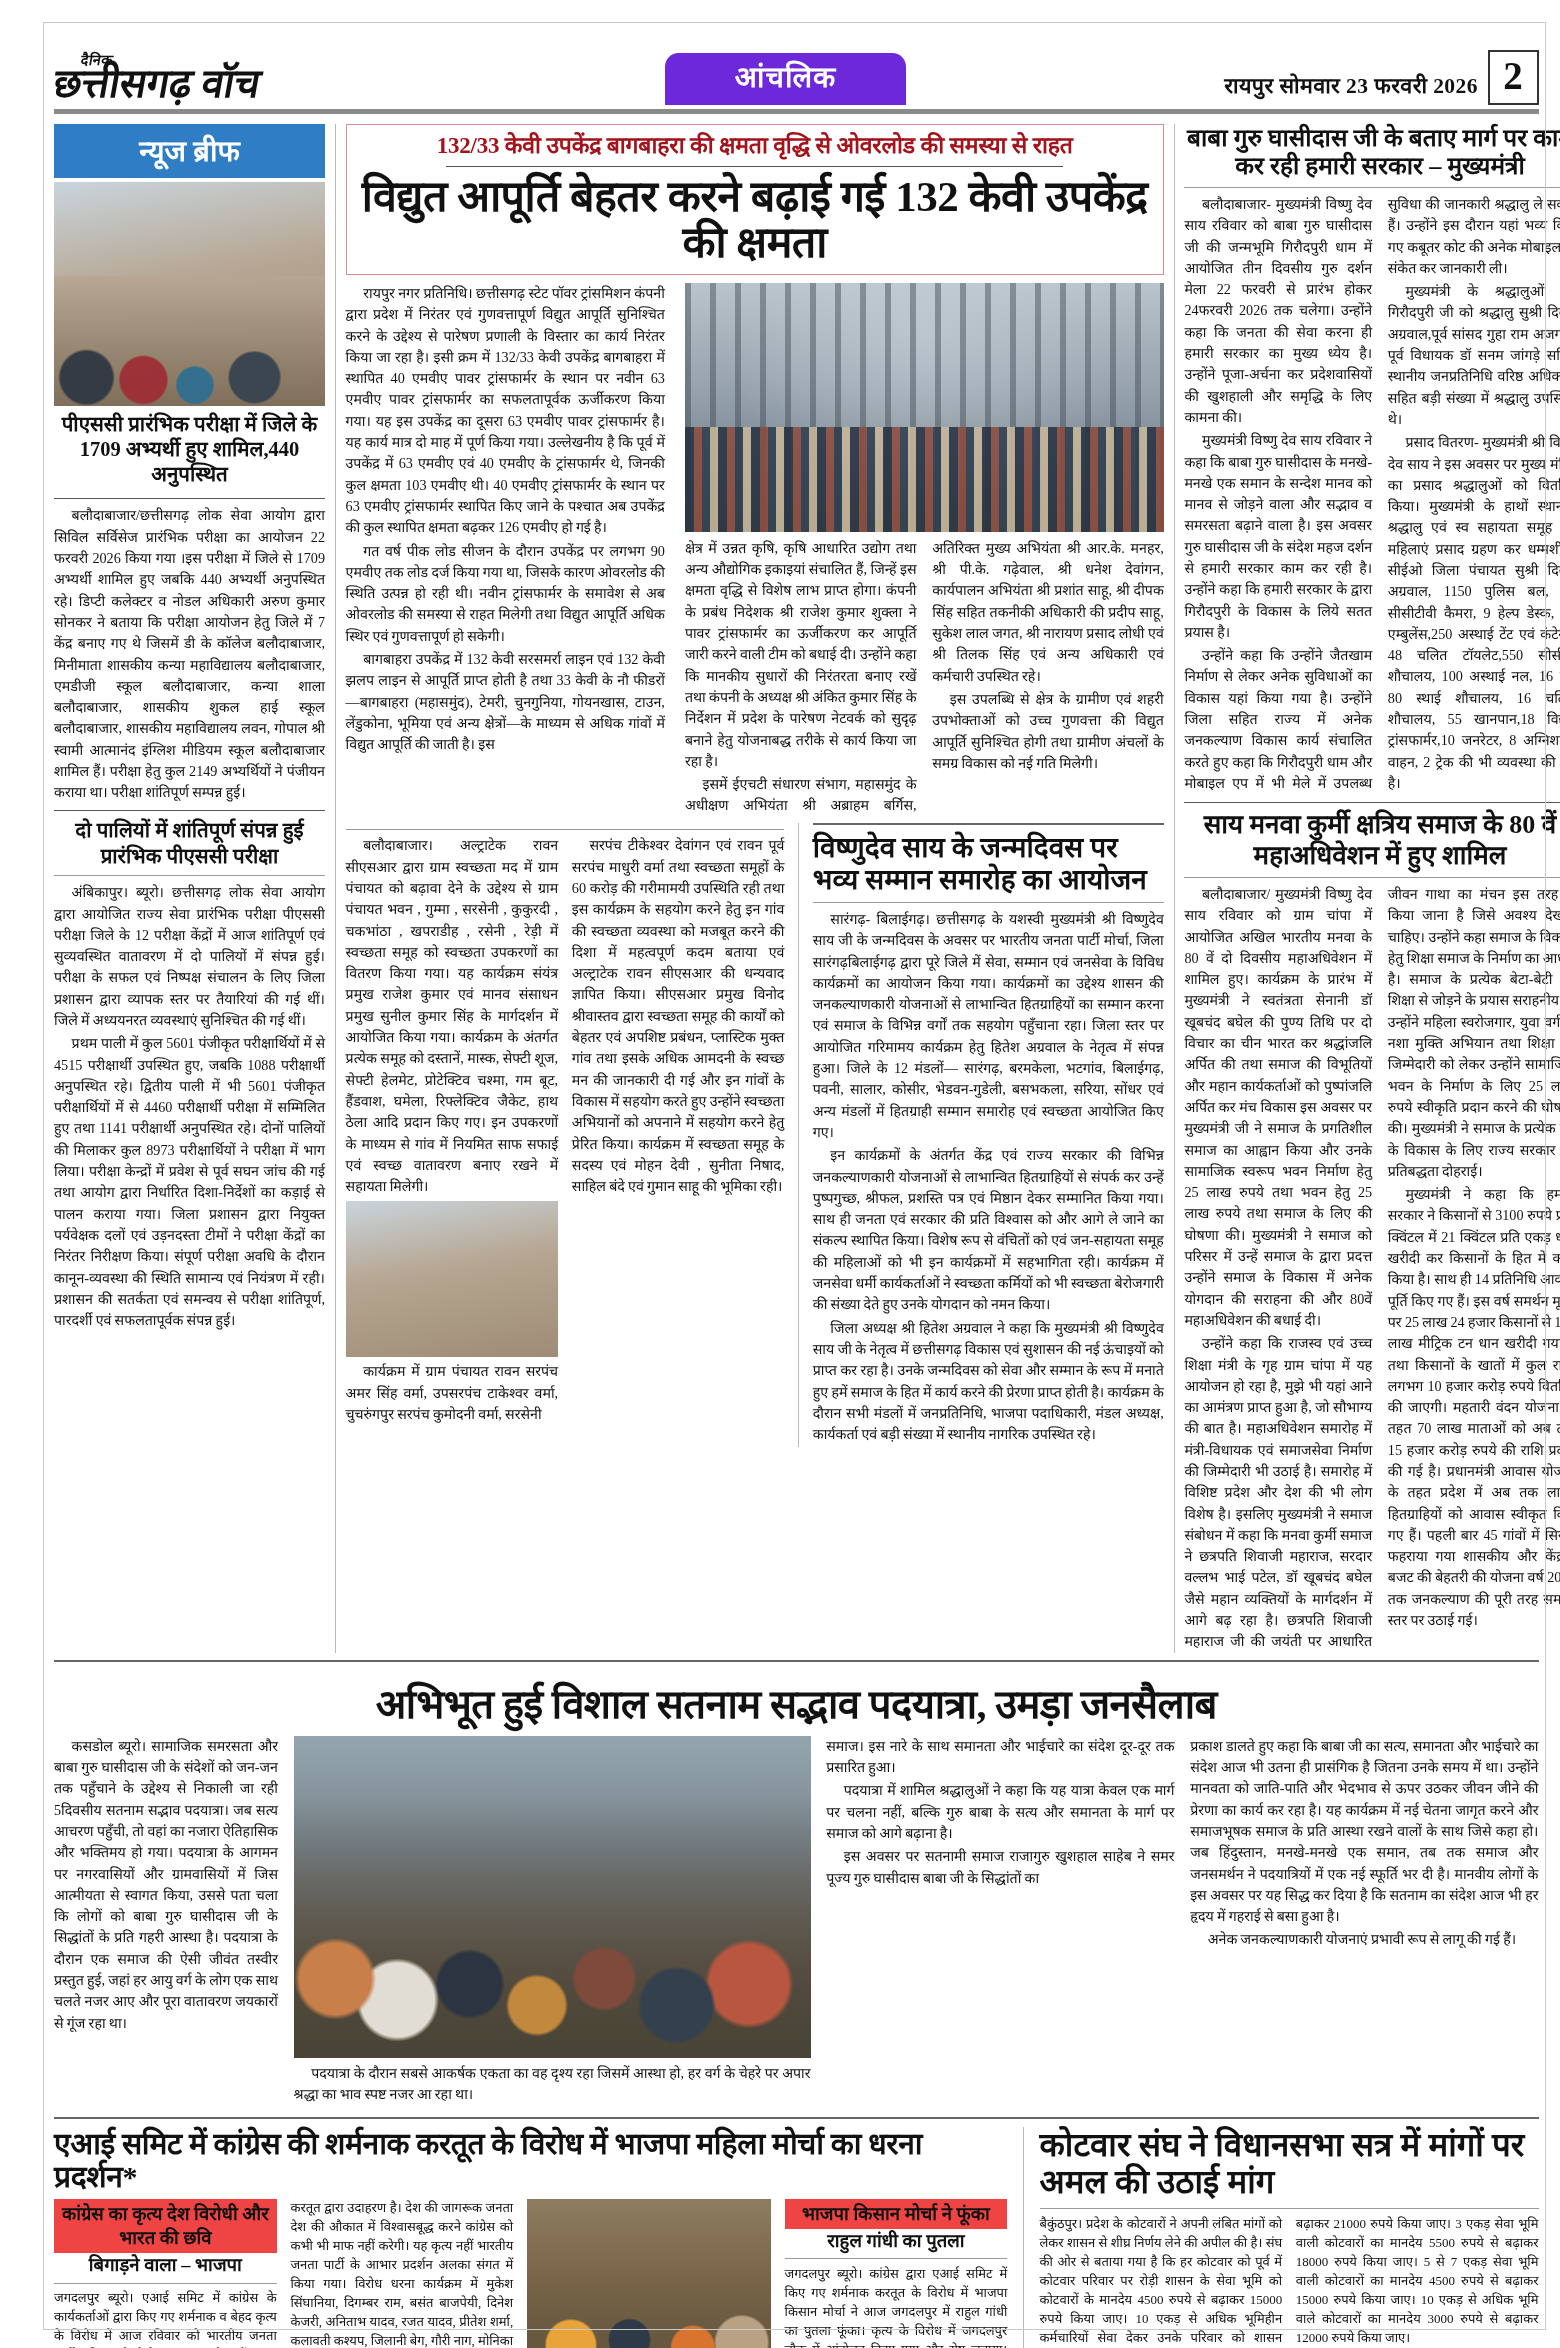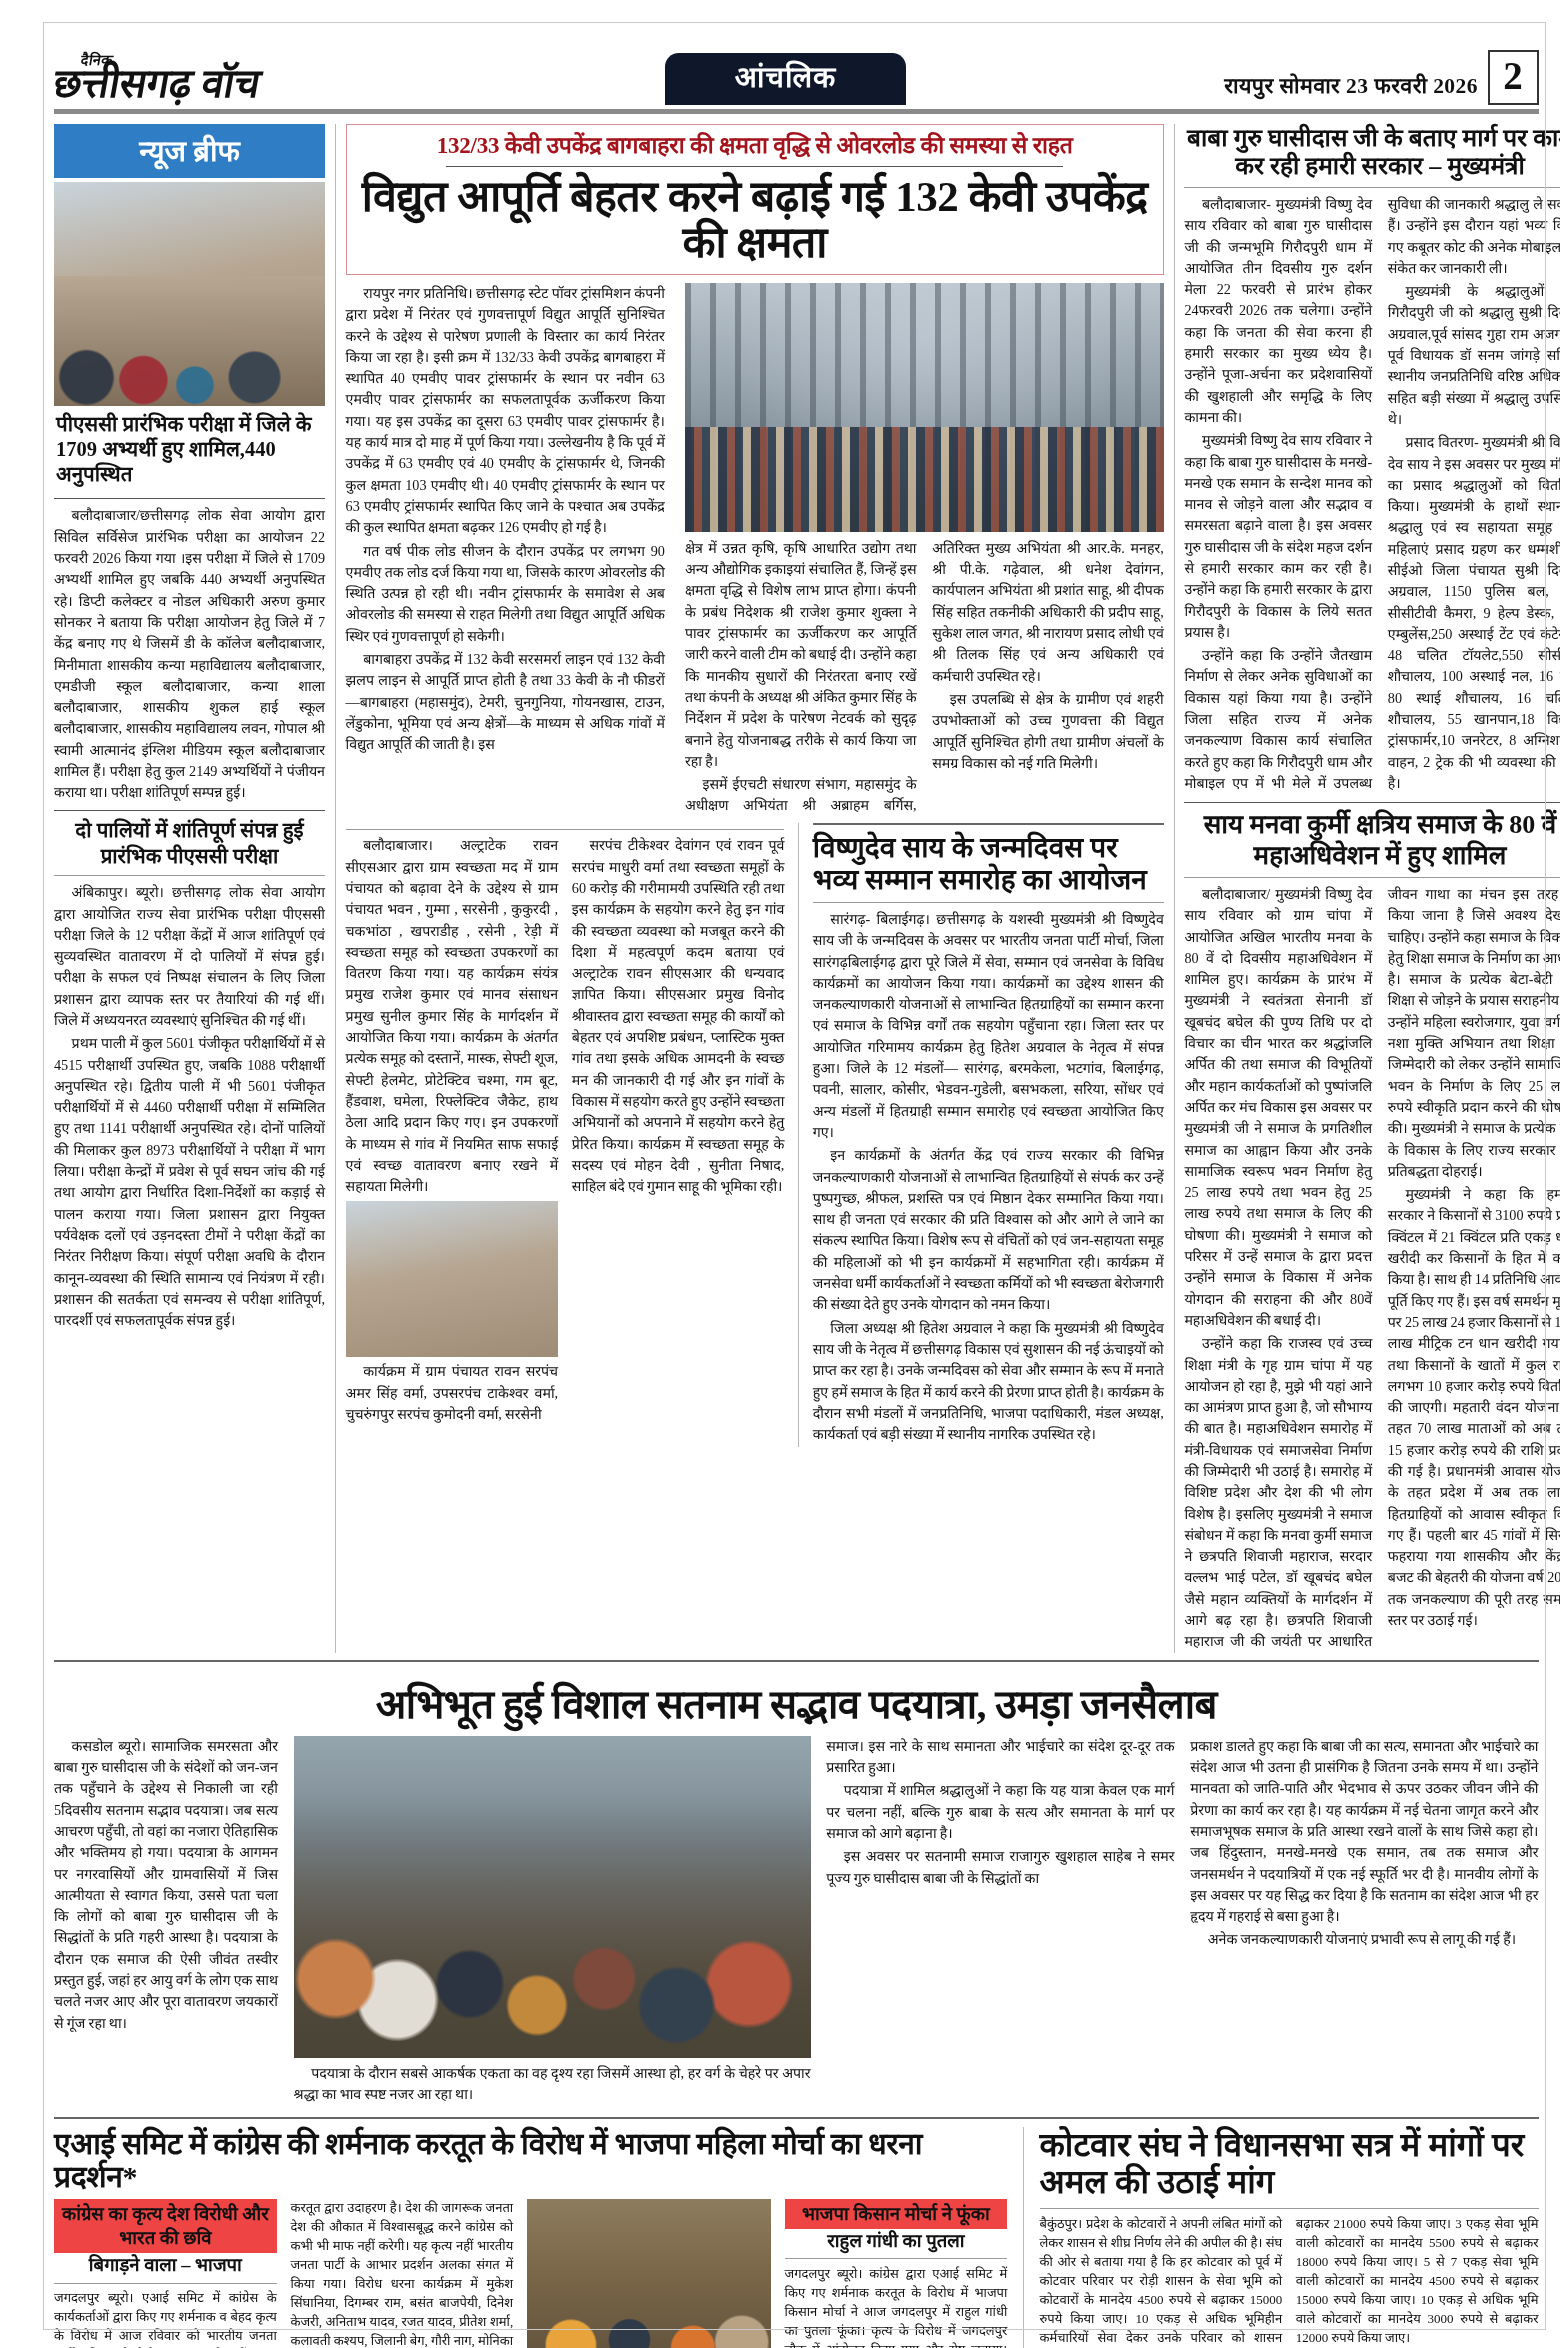--- a/index.html
+++ b/index.html
@@ -30,21 +30,21 @@
     font-family: "Liberation Serif", serif;
   }
   .logo-main {
     font-size: 40px; font-weight: bold; line-height: 1.05;
     transform: skewX(-10deg);
     white-space: nowrap;
     font-family: "Liberation Serif", serif;
   }
   .section-tab-wrap { flex: 1; display: flex; justify-content: center; align-items: flex-end; }
   .section-tab {
-    background: #0f172a;
+    background: #6d28d9;
     color: #fff;
     font-size: 29px; font-weight: bold;
     padding: 10.7px 70px 12.7px 70px;
     border-radius: 13.7px 13.7px 0 0;
     letter-spacing: 1px;
     line-height: 1;
   }
   .dateline-wrap { display: flex; align-items: flex-end; gap: 9.8px; }
   .dateline {
     font-size: 21.5px; font-weight: bold; white-space: nowrap;
@@ -83,21 +83,21 @@
     position: absolute; left: 0; right: 0; bottom: 0; height: 58%;
     background:
       radial-gradient(circle at 12% 78%, #2c3440 0 10%, transparent 11%),
       radial-gradient(circle at 33% 80%, #9c2a33 0 11%, transparent 12%),
       radial-gradient(circle at 52% 84%, #2b6c8f 0 10%, transparent 11%),
       radial-gradient(circle at 74% 78%, #33404d 0 11%, transparent 12%),
       linear-gradient(0deg,#7d6c58,#b8a893);
     opacity: .92;
   }
   .cap {
-    font-size: 20.5px; font-weight: bold; 
+    font-size: 20.5px; font-weight: bold; text-align: center;
     line-height: 1.22; padding: 5.9px 2px 3.9px;
   }
   .hr-thin { border-top: 1.6px solid #555; margin: 6.8px 0 6.8px; }
   .hr-hair { border-top: 1px solid #9a9a9a; margin: 5.9px 0; }
 
   p.bd {
     font-size: 14.2px; line-height: 1.5;
     text-align: justify; text-justify: inter-word;
     margin-bottom: 2px;
     hyphens: auto; word-spacing: -0.3px;

